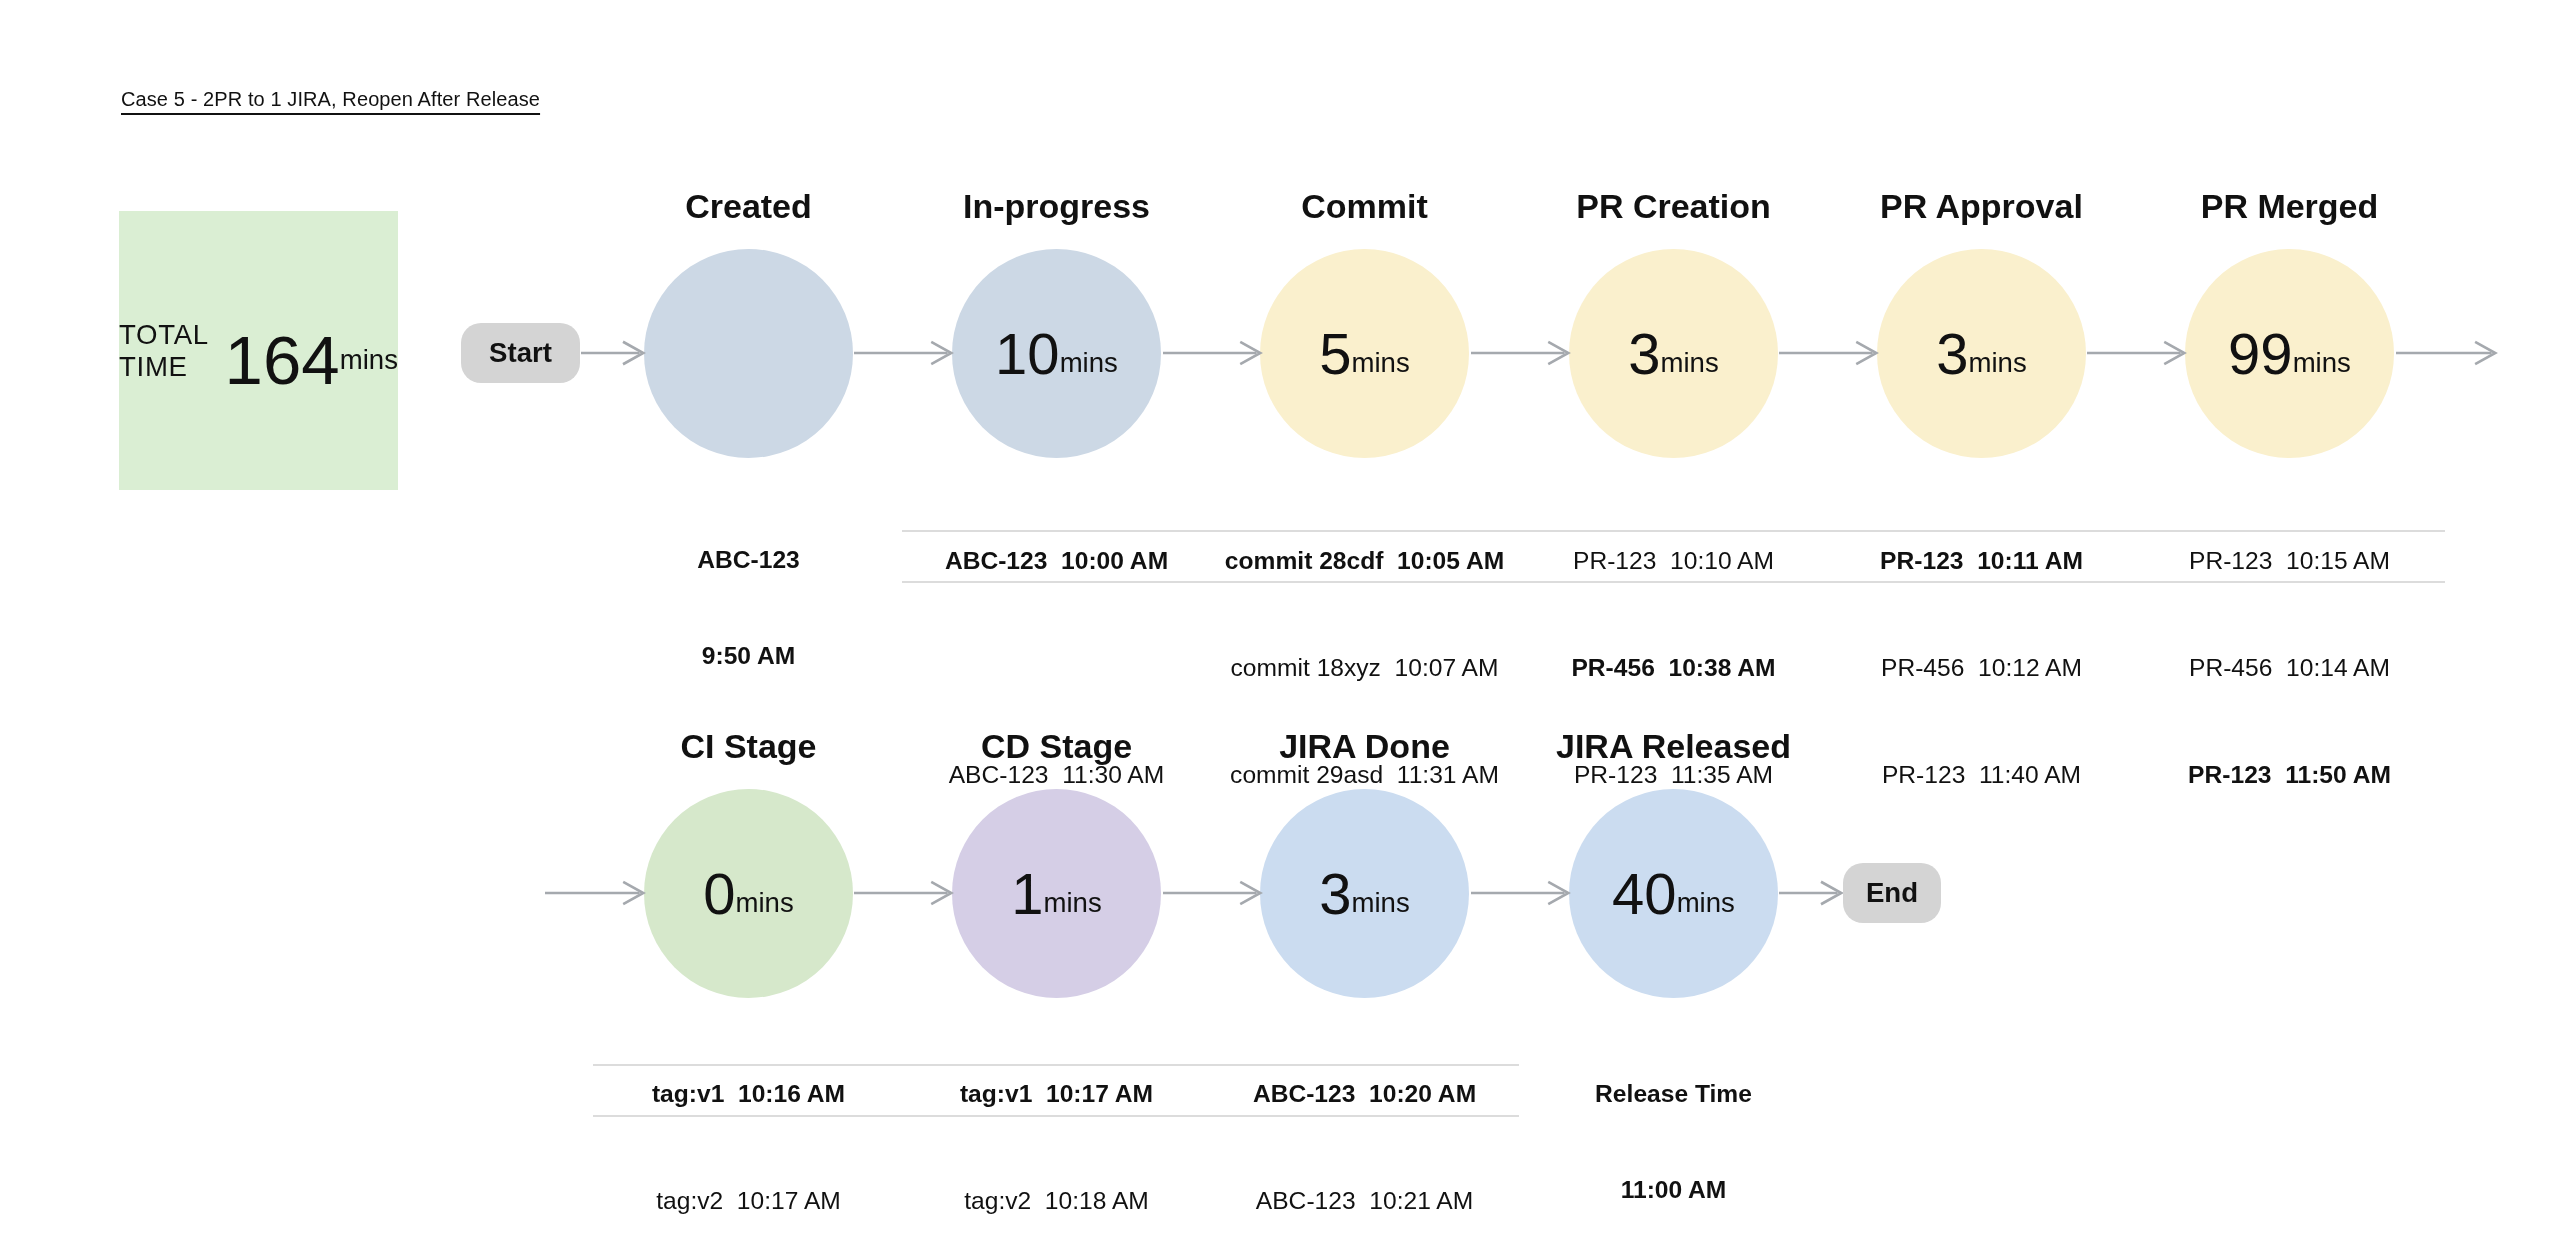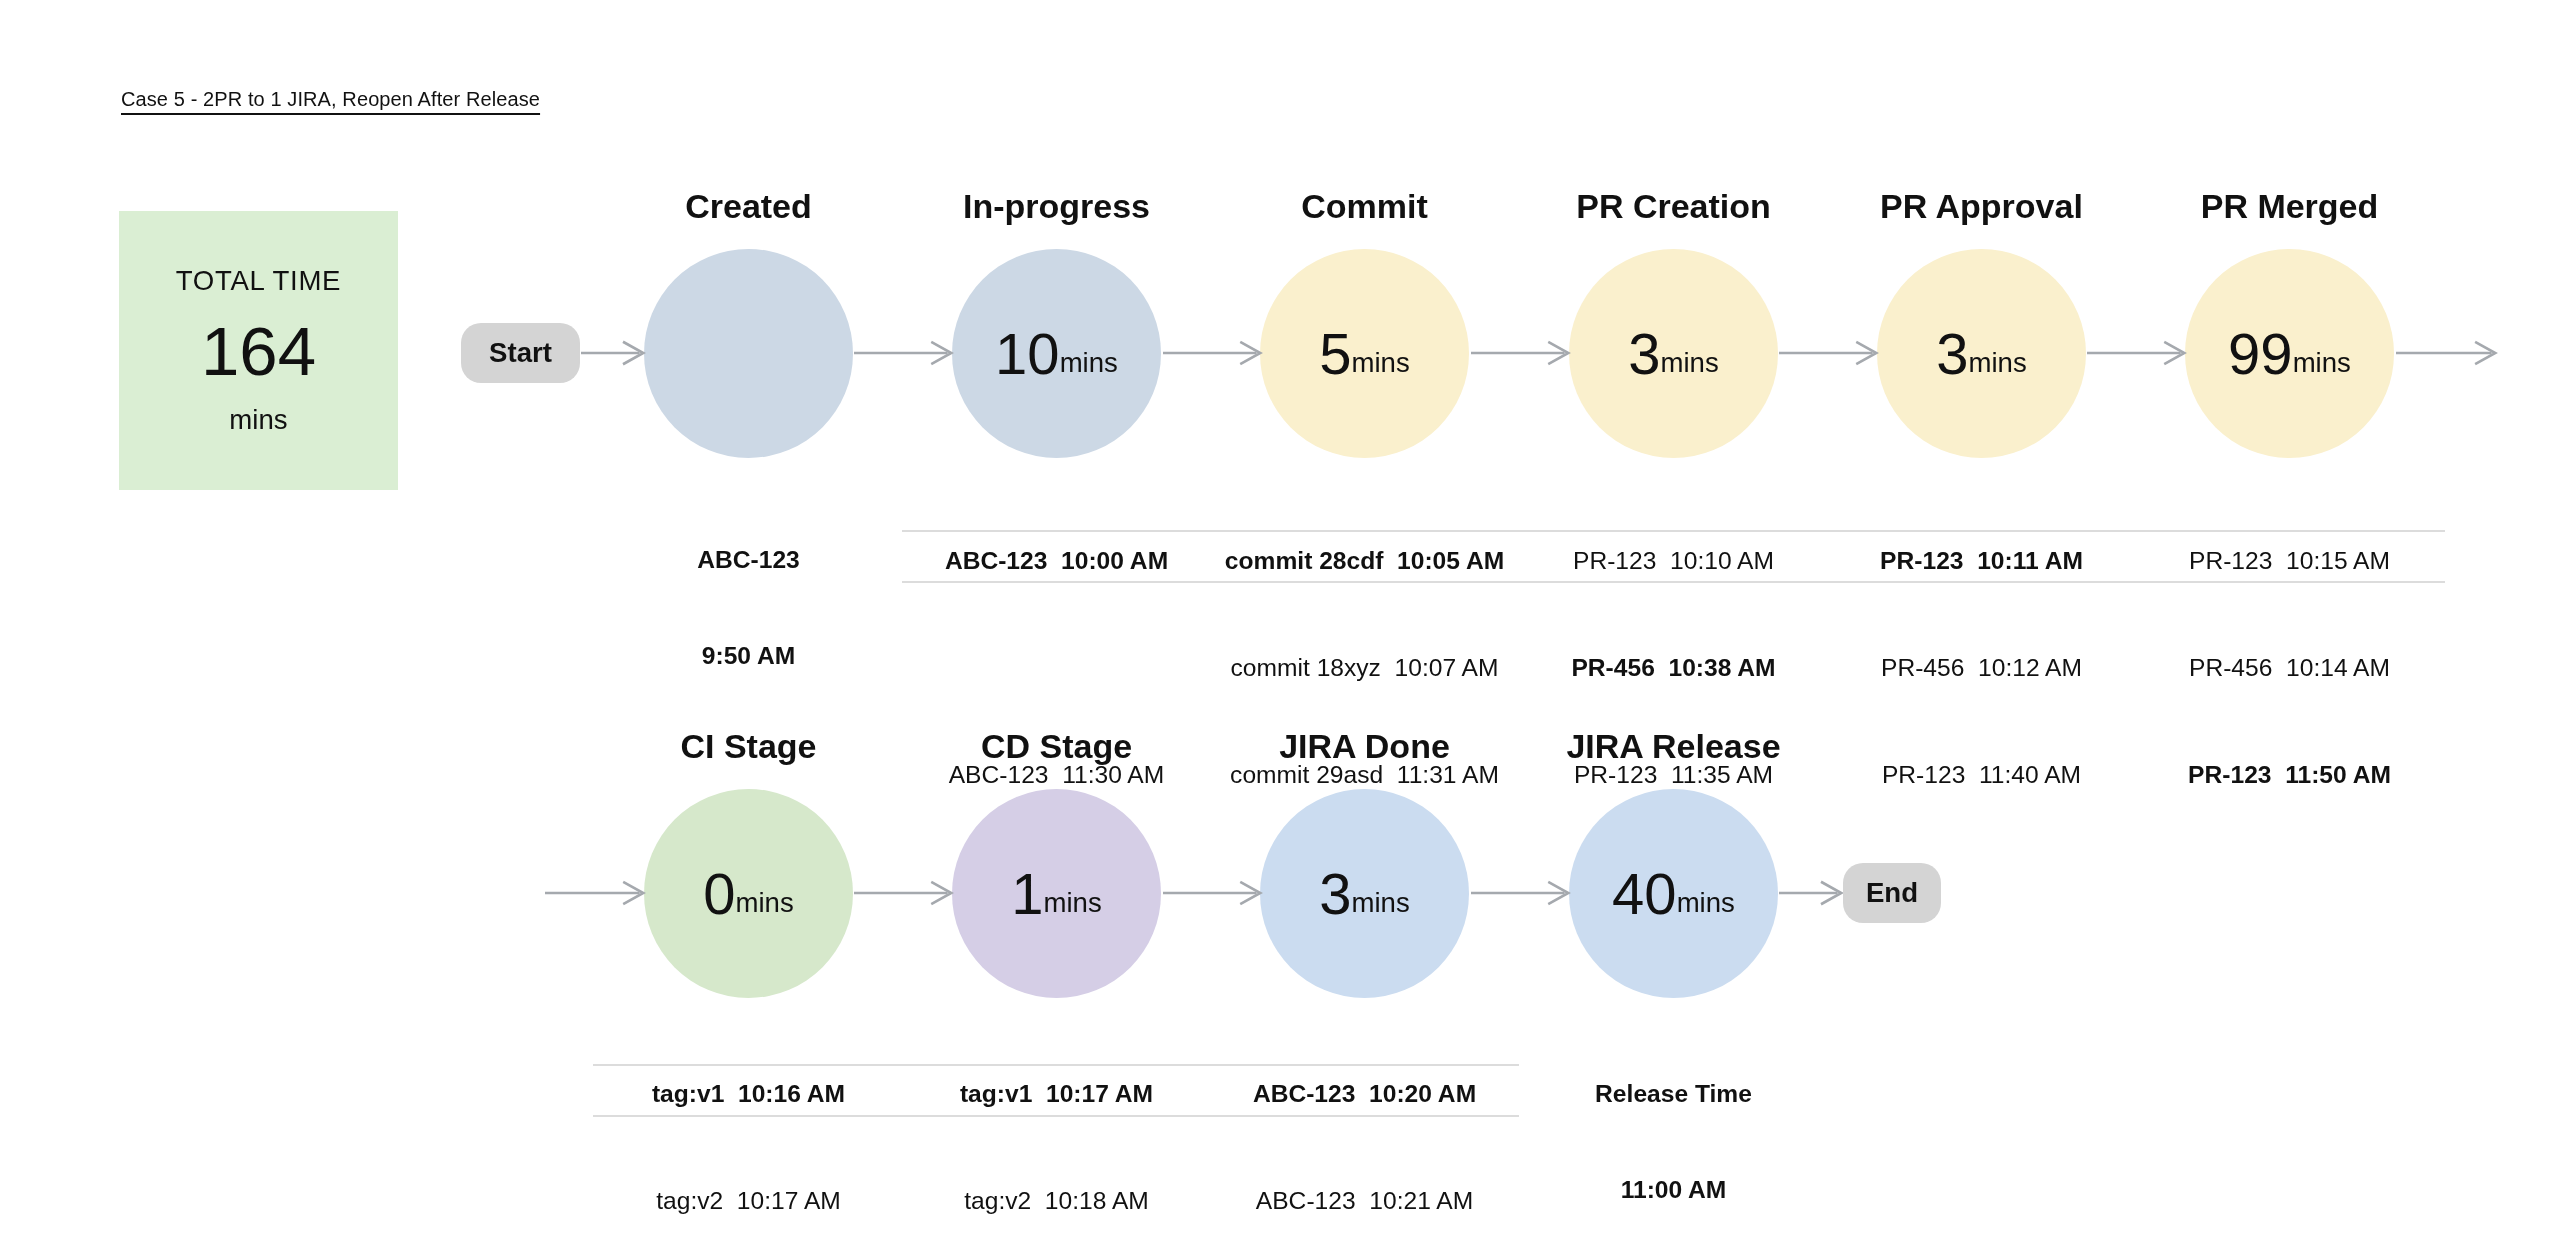--- a/index.html
+++ b/index.html
@@ -16,21 +16,21 @@
     font-family:"Liberation Sans", sans-serif;
   }
   .title {
     position:absolute; left:121px; top:88px;
     font-size:20px; font-weight:500; letter-spacing:0.1px;
     text-decoration:underline; text-decoration-thickness:2.2px; text-underline-offset:6.7px;
   }
   .total-box {
     position:absolute; left:119px; top:211px; width:279px; height:279px;
     background:var(--total_box_bg);
-    display:flex; flex-direction:column; align-items:center; justify-content:center;
+    display:flex; flex-direction:row; align-items:center; justify-content:center;
   }
   .total-label { font-size:27.6px; letter-spacing:0.7px; }
   .total-value { font-size:69px; font-weight:500; line-height:1; margin-top:19.4px; }
   .total-unit  { font-size:27.6px; margin-top:18px; }
 
   .stage { position:absolute; width:309px; height:313px; text-align:center; }
   .stage-label { position:absolute; top:16.4px; left:0; width:100%; font-size:34px; font-weight:700; }
   .circle {
     position:absolute; top:78px; left:50px; width:209px; height:209px; border-radius:50%;
     display:flex; flex-direction:row; align-items:center; justify-content:center;
@@ -190,21 +190,21 @@
   </div>
 </div>
 <div class="stage" style="left:1210px; top:711px;">
   <div class="stage-label">JIRA Done</div>
   <div class="circle col-blue">
     <div class="circle-value">3</div>
     <div class="circle-unit">mins</div>
   </div>
 </div>
 <div class="stage" style="left:1519px; top:711px;">
-  <div class="stage-label">JIRA Release</div>
+  <div class="stage-label">JIRA Released</div>
   <div class="circle col-blue">
     <div class="circle-value">40</div>
     <div class="circle-unit">mins</div>
   </div>
 </div>
 
 <svg class="arrow" style="left:545px; top:878px;" width="102" height="30" viewBox="0 0 137 40">
     <line x1="0" y1="20" x2="127" y2="20"></line>
     <polyline points="105,5 132,20 105,35"></polyline>
   </svg>

